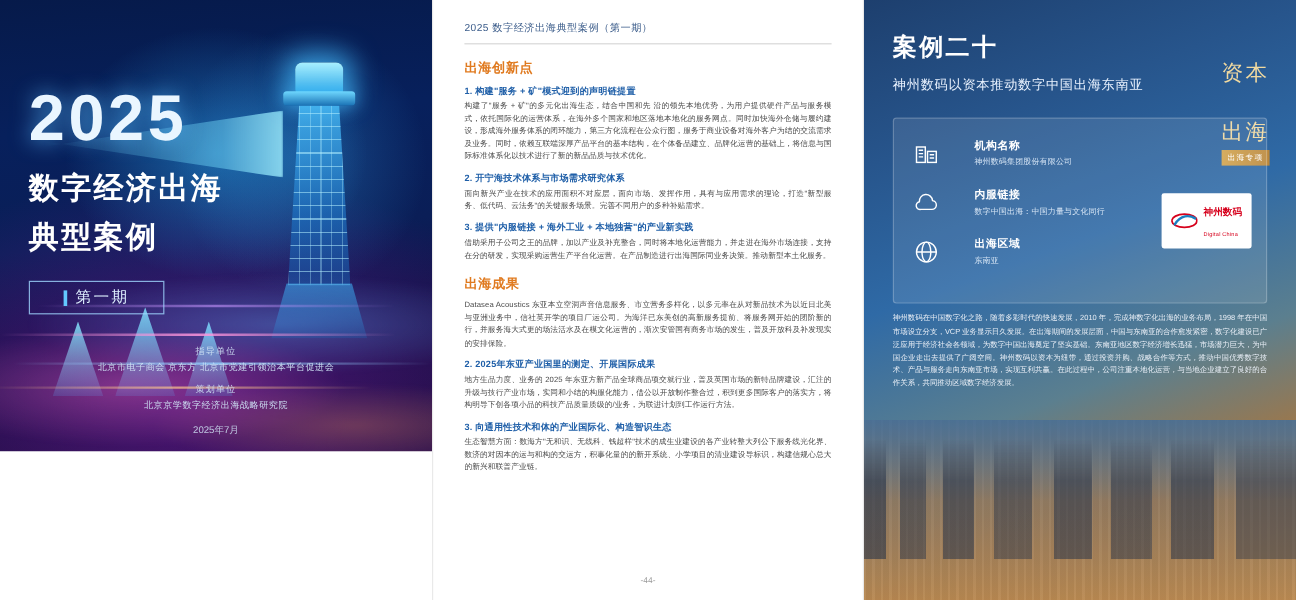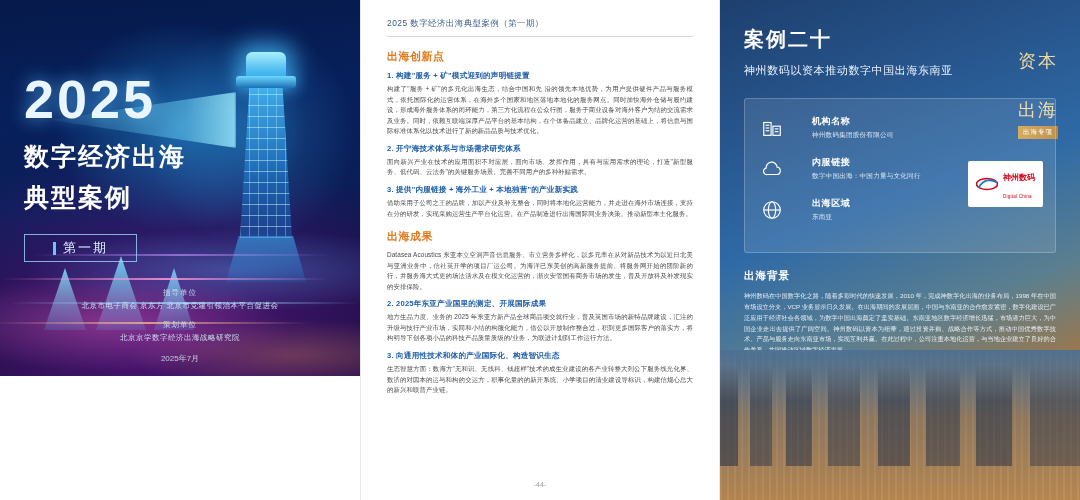--- a/index.html
+++ b/index.html
@@ -499,17 +499,16 @@
           </svg>
         </div>
         <div>
           <div class="meta-k">出海区域</div>
           <div class="meta-v">东南亚</div>
         </div>
       </div>
 
     </div>
 
-    <div class="case-sec-title">出海背景</div>
     <div class="case-sec-body">神州数码在中国数字化之路，随着多彩时代的快速发展，2010 年，完成神数字化出海的业务布局，1998 年在中国市场设立分支，VCP 业务显示日久发展。在出海期间的发展层面，中国与东南亚的合作愈发紧密，数字化建设已广泛应用于经济社会各领域，为数字中国出海奠定了坚实基础。东南亚地区数字经济增长迅猛，市场潜力巨大，为中国企业走出去提供了广阔空间。神州数码以资本为纽带，通过投资并购、战略合作等方式，推动中国优秀数字技术、产品与服务走向东南亚市场，实现互利共赢。在此过程中，公司注重本地化运营，与当地企业建立了良好的合作关系，共同推动区域数字经济发展。</div>
   </section>
 
 </div>
 
 </body></html>

